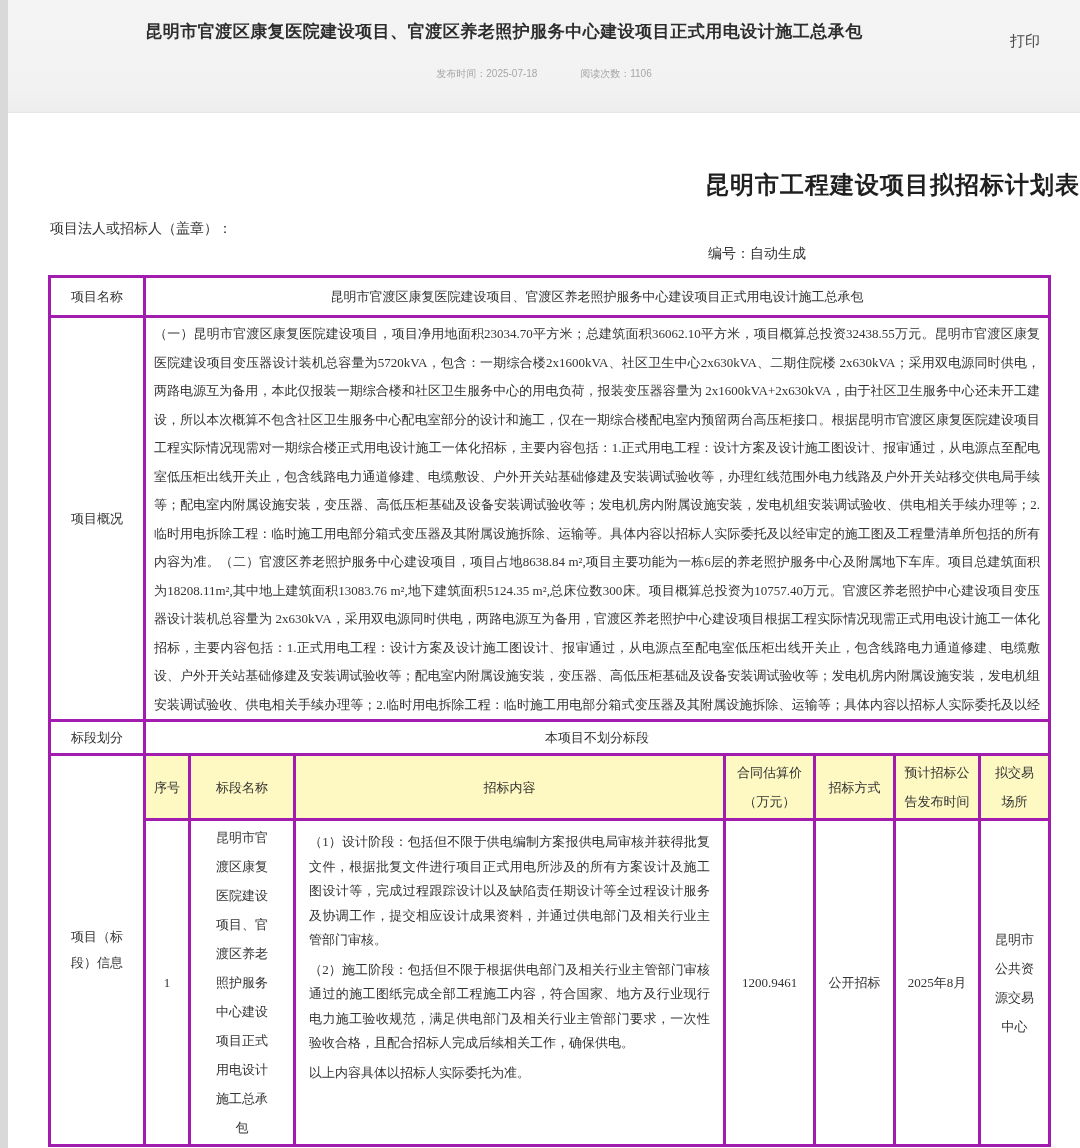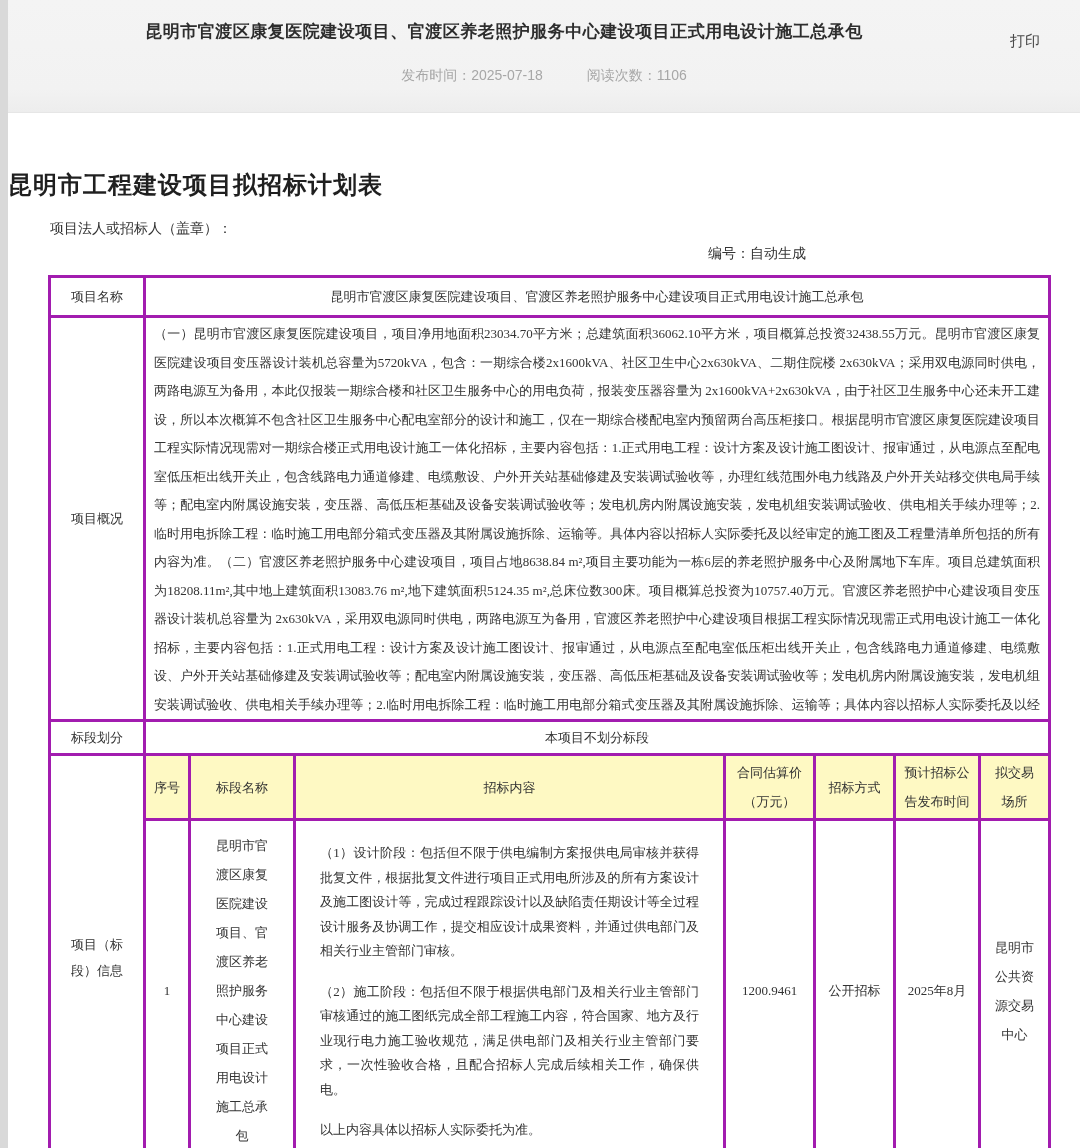--- a/index.html
+++ b/index.html
@@ -17,30 +17,30 @@
   .topbar-title{
     position:absolute;top:20px;left:60px;right:140px;text-align:center;
     font-size:17px;font-weight:bold;color:#2d2d2d;letter-spacing:.5px;
     white-space:nowrap;overflow:hidden;
   }
   .print-btn{
     position:absolute;top:32px;right:40px;font-size:15px;color:#4a4a4a;cursor:pointer;
   }
   .topbar-meta{
     position:absolute;top:67px;left:0;width:100%;text-align:center;
-    font-size:14px;color:#a7a7a7;
+    font-size:10px;color:#a7a7a7;
   }
   .topbar-meta .meta-item{margin:0 20px;}
   
   .doc{
     margin-left:8px;color:#333;
     font-family:"Liberation Serif","DejaVu Serif",serif;
   }
   .doc-title{
-    margin-top:56px;text-align:left;font-size:24px;font-weight:bold;
+    margin-top:56px;text-align:right;font-size:24px;font-weight:bold;
     color:#1f1f1f;letter-spacing:1px;
   }
   .legal-block{display:flex;margin:16px 0 0 42px;font-size:14px;line-height:24px;}
   .legal-prefix{white-space:nowrap;}
   .legal-lines div{white-space:nowrap;}
   .serial-line{margin:4px 0 8px 700px;font-size:14px;height:22px;}
   
   table.main{
     margin-left:40px;width:1000px;border-collapse:collapse;table-layout:fixed;
     font-size:13px;color:#333;
@@ -56,21 +56,21 @@
   .overview-text{
     line-height:28.5px;text-align:justify;max-height:397px;overflow:hidden;
   }
   .row-division td{height:27px;}
   .row-division .cell-value{text-align:center;}
   .row-subhead th{height:55px;text-align:center;line-height:29px;background:#fef9c3;}
   .row-data td{height:241px;}
   .cell-center{text-align:center;}
   .lot-name{line-height:29px;text-align:center;padding:0 12px;}
   .bid-content{padding-top:2px;}
-  .bid-content p{margin:16px;line-height:24.5px;text-align:justify;}
+  .bid-content p{margin:5px;line-height:24.5px;text-align:justify;}
   .bid-content p:last-child{text-align:left;}
   .venue{line-height:29px;}
 </style>
 </head>
 <body>
 
 <div class="edge-strip"></div>
 
 <div class="topbar">
   <div class="topbar-title">昆明市官渡区康复医院建设项目、官渡区养老照护服务中心建设项目正式用电设计施工总承包</div>

